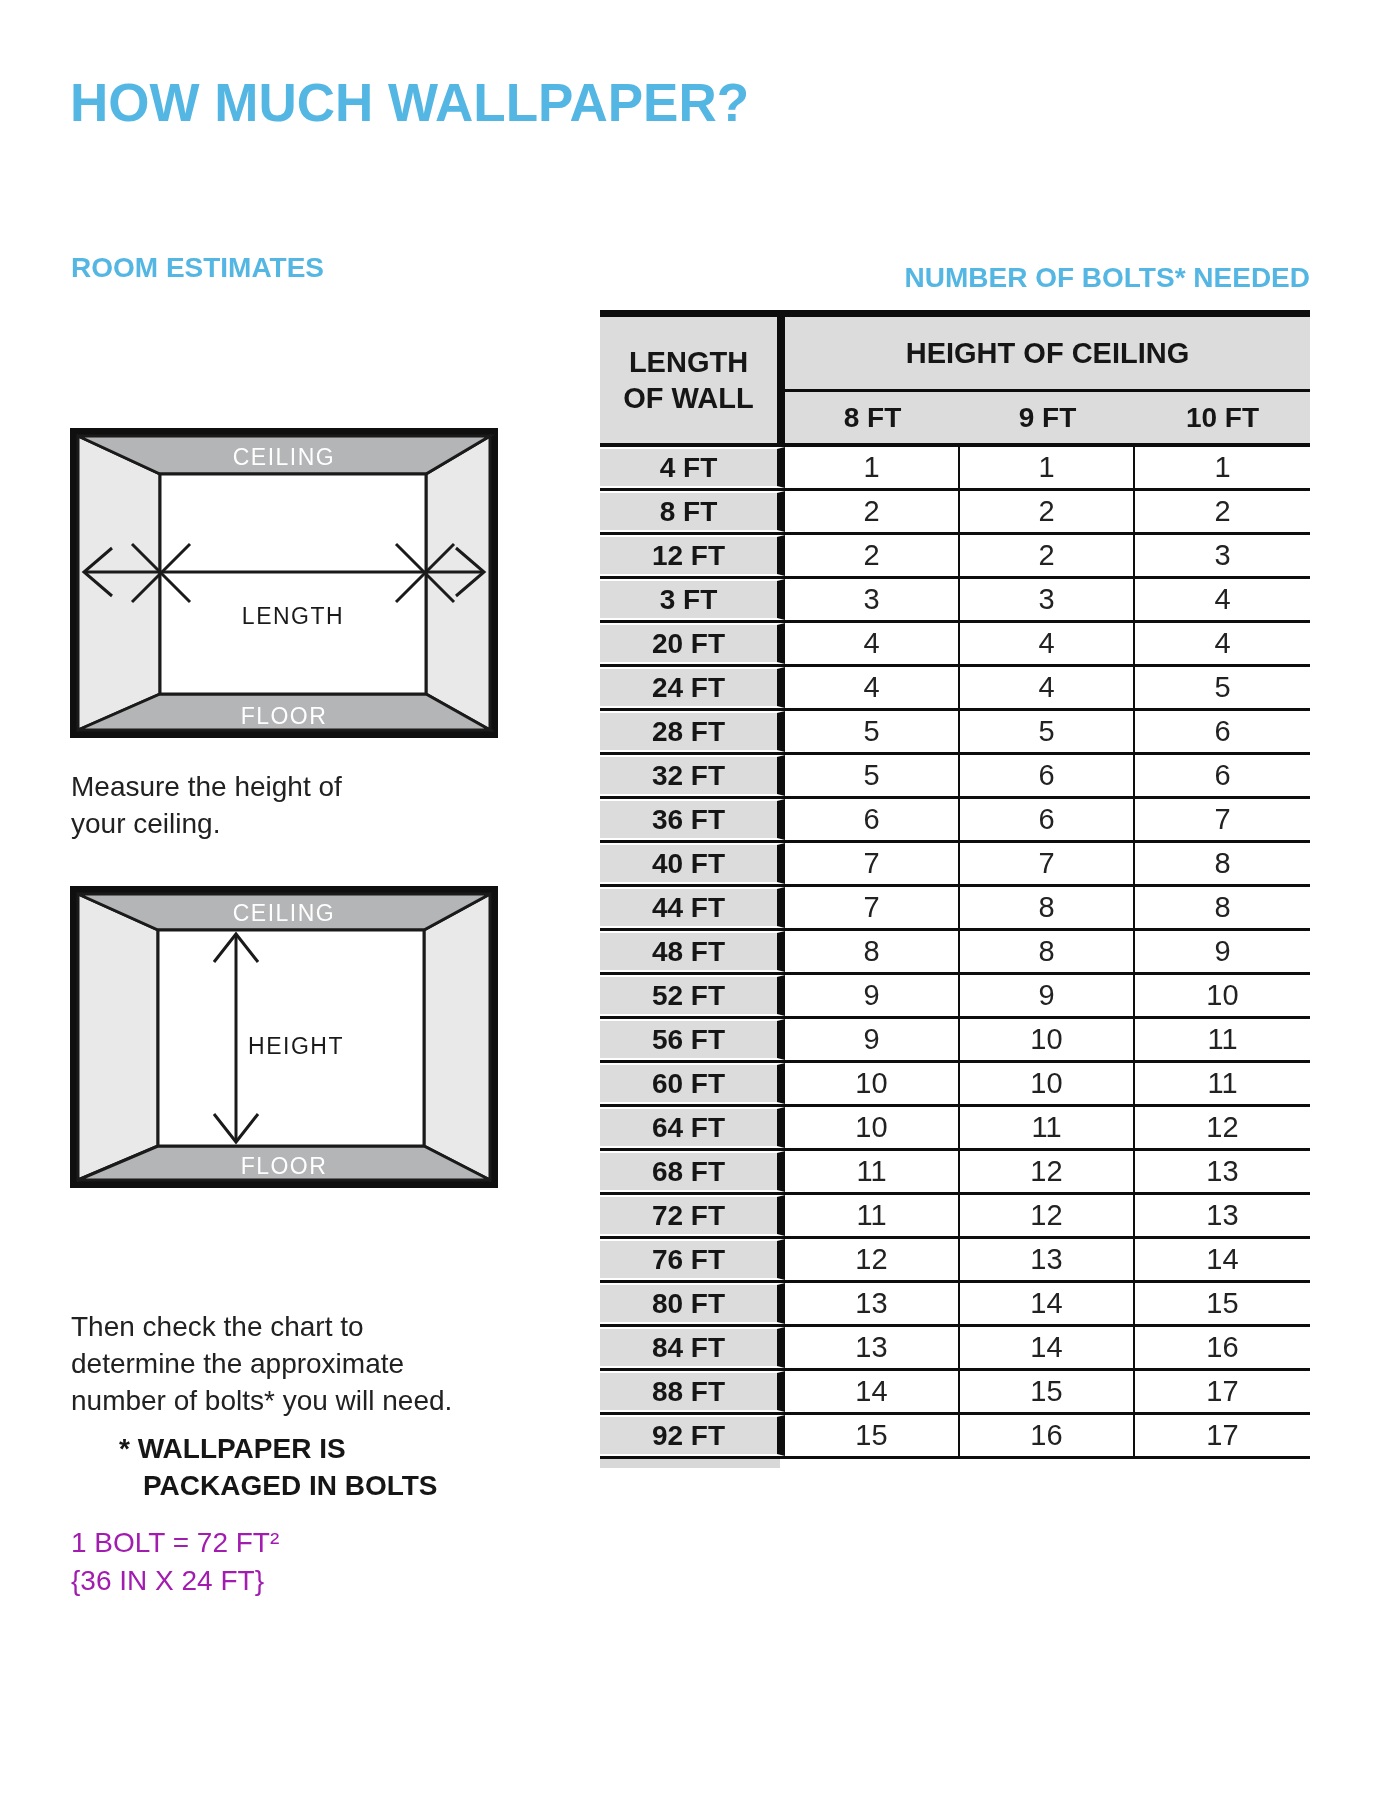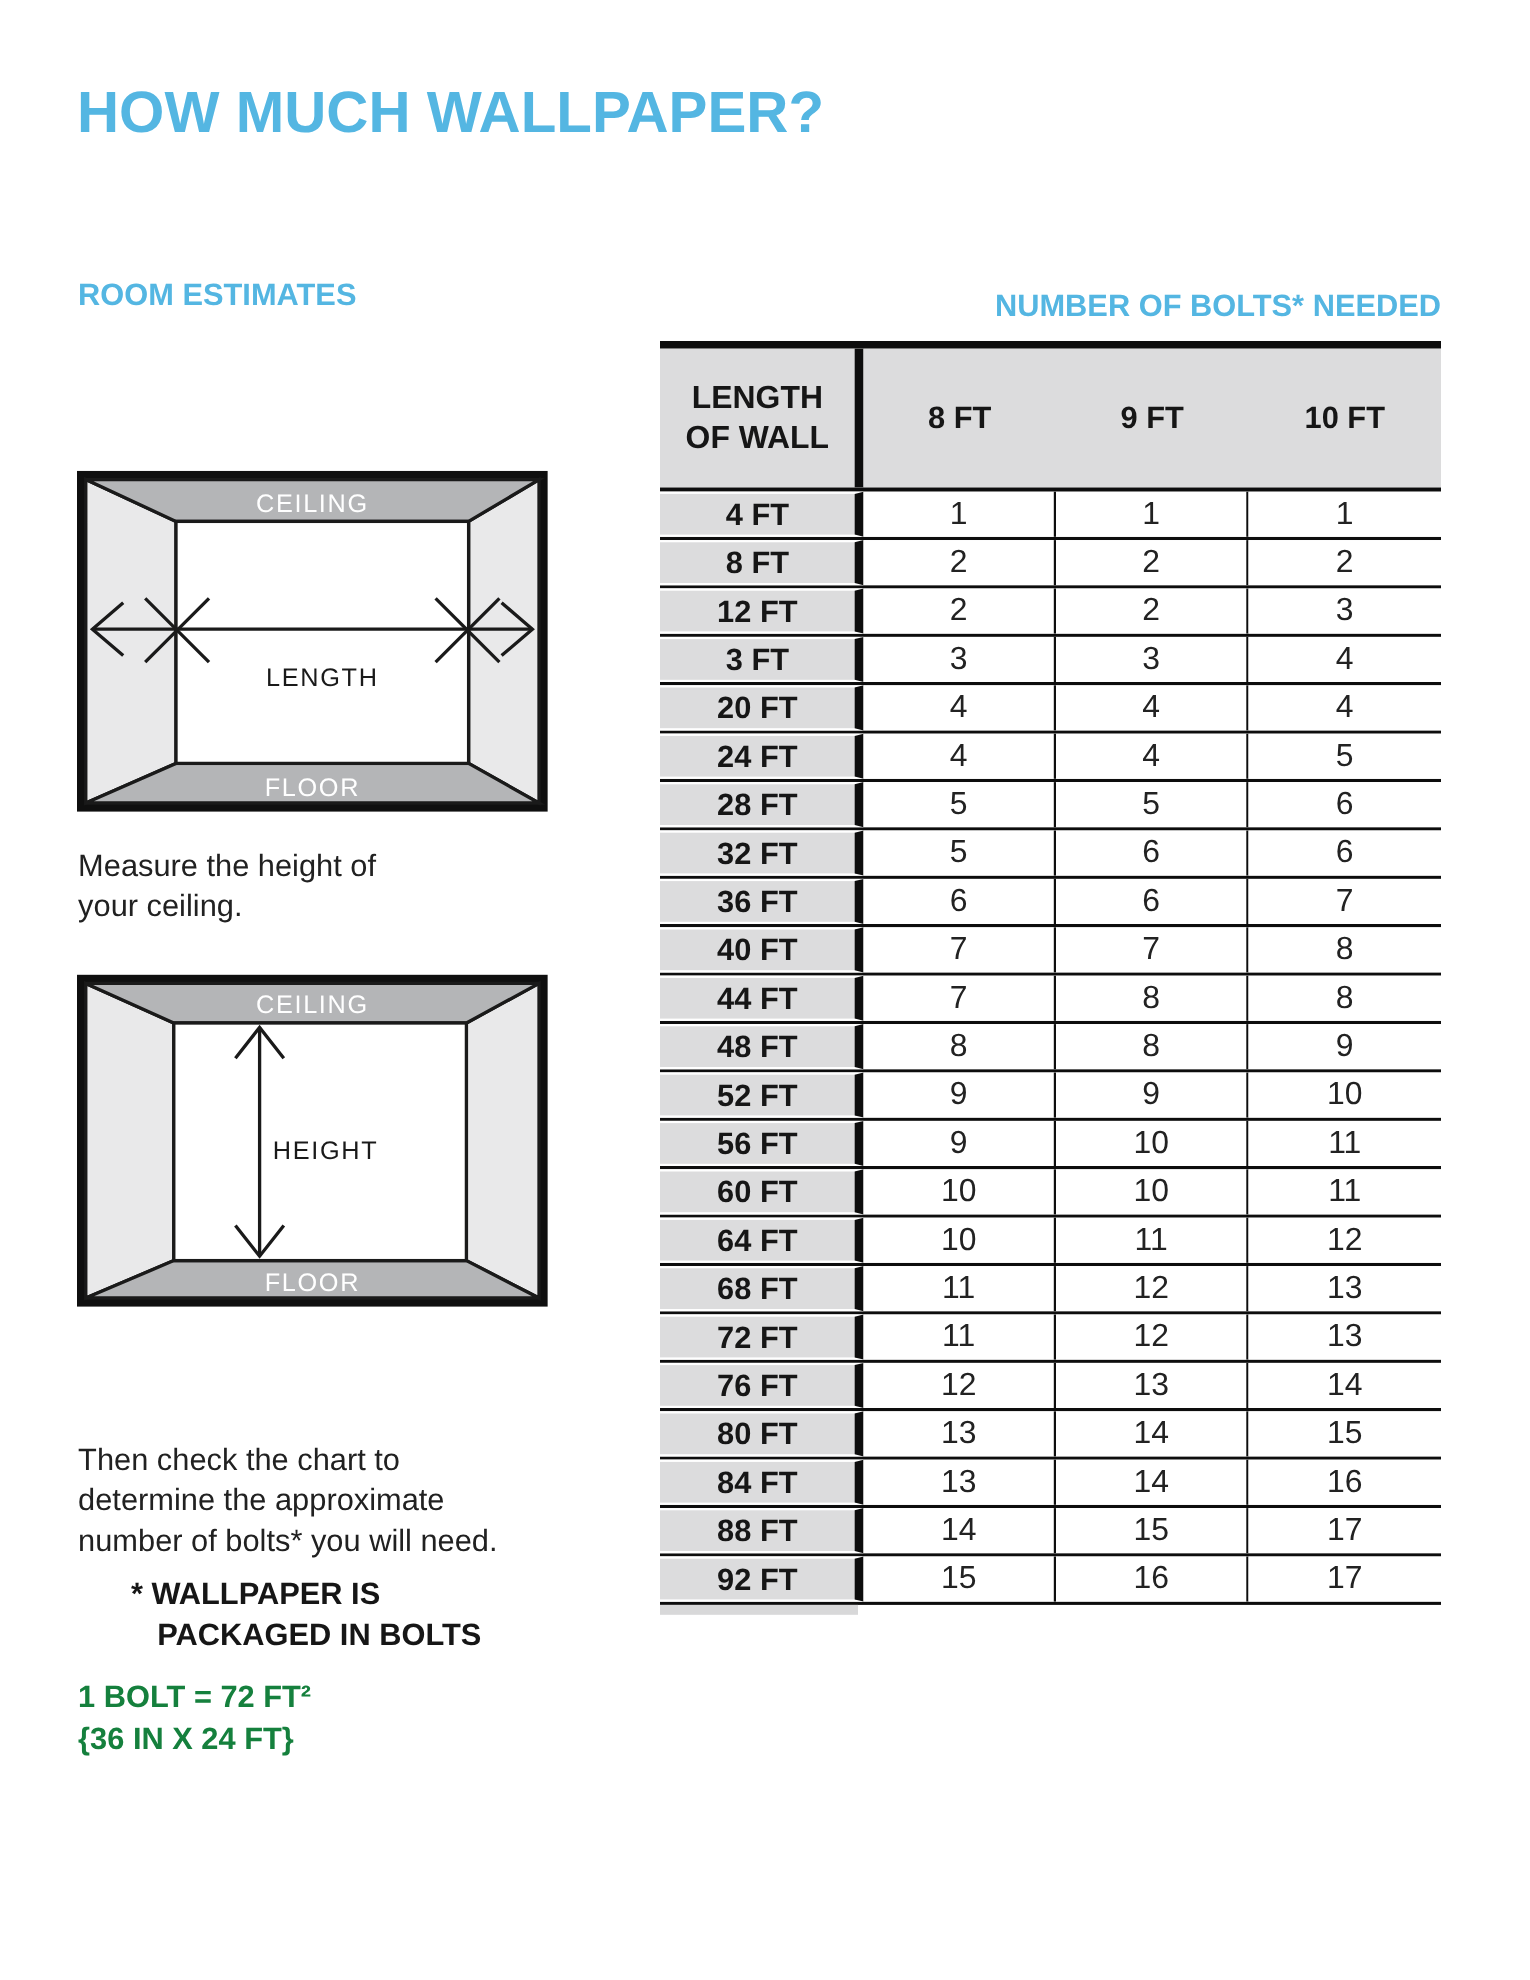--- a/index.html
+++ b/index.html
@@ -34,21 +34,21 @@
   .diagram-1{top:428px;}
   .diagram-2{top:886px;}
 
   .footnote{
     position:absolute;left:71px;top:1430px;
     font-size:28px;font-weight:bold;line-height:37px;color:#161616;margin-left:48px;
   }
   .footnote .indent{padding-left:24px;display:block;}
   .bolt-def{
     position:absolute;left:71px;top:1524px;
-    font-size:28px;font-weight:bold;line-height:38px;color:#15803d;
+    font-size:28px;font-weight:normal;line-height:38px;color:#a21caf;
   }
 
   .table-heading{
     position:absolute;left:600px;top:262px;width:710px;
     text-align:right;font-size:28px;font-weight:bold;color:var(--accent-blue);
   }
 
   .bolt-table{position:absolute;left:600px;top:310px;width:710px;}
   .t-top{height:7px;background:#0d0d0d;}
   .t-header{display:grid;grid-template-columns:185px 1fr;border-bottom:4px solid #0d0d0d;}
@@ -159,20 +159,21 @@
   <div class="table-heading">NUMBER OF BOLTS* NEEDED</div>
 
   <div class="bolt-table">
     <div class="t-top"></div>
     <div class="t-header">
       <div class="t-col1head">
         <span>LENGTH</span>
         <span>OF WALL</span>
       </div>
       <div class="t-headright">
+        <div class="t-group">HEIGHT OF CEILING</div>
         <div class="t-subs">
           <div class="t-sub">8 FT</div>
           <div class="t-sub">9 FT</div>
           <div class="t-sub">10 FT</div>
         </div>
       </div>
     </div>
     <div id="rows">
         <div class="trow">
           <div class="lab">4 FT</div>

